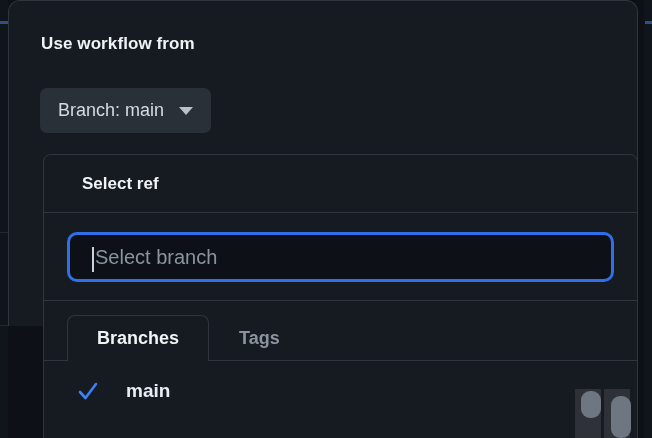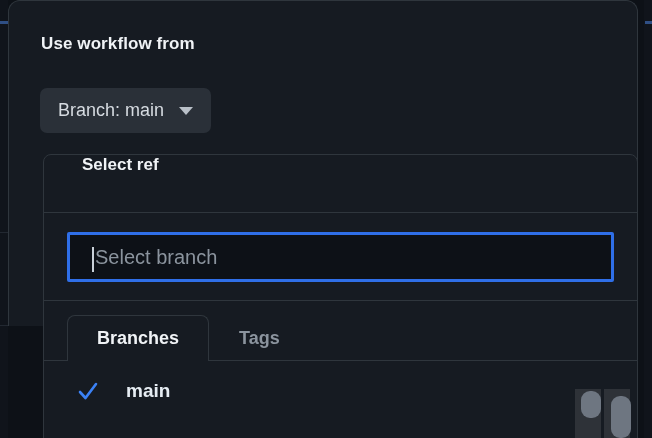--- a/index.html
+++ b/index.html
@@ -114,21 +114,21 @@
     border: 1px solid #2f363d;
     border-top-left-radius: 8px;
     border-top-right-radius: 8px;
     box-sizing: border-box;
     overflow: hidden;
   }
 
   .popover-header {
     height: 58px;
     display: flex;
-    align-items: flex-start;
+    align-items: center;
     padding-left: 38px;
     border-bottom: 1px solid #2f363d;
     box-sizing: border-box;
   }
   .popover-header .title {
     font-size: 17px;
     font-weight: bold;
     color: #f0f3f6;
   }
 
@@ -136,21 +136,21 @@
     padding: 19px 23px 18px 23px;
     border-bottom: 1px solid #2f363d;
     box-sizing: border-box;
   }
 
   .search-input-wrap {
     position: relative;
     height: 50px;
     background: #0d1117;
     border: 3px solid #2f6fe8;
-    border-radius: 2px;
+    border-radius: 10px;
     box-sizing: border-box;
     display: flex;
     align-items: center;
     padding-left: 22px;
     cursor: text;
   }
   .search-caret {
     position: absolute;
     left: 22px;
     top: 12px;

